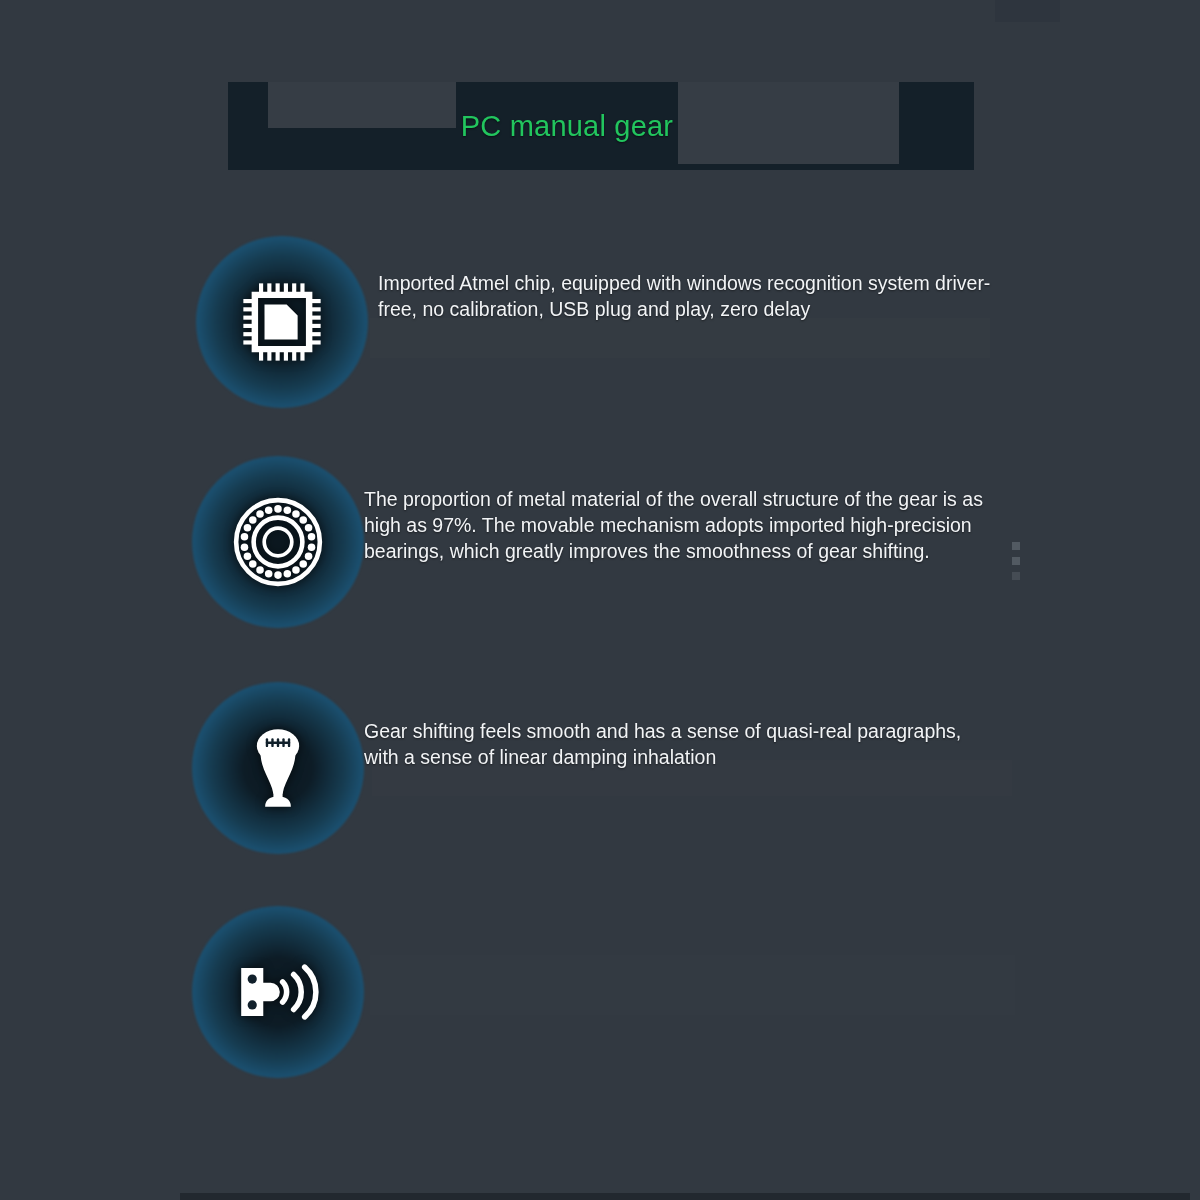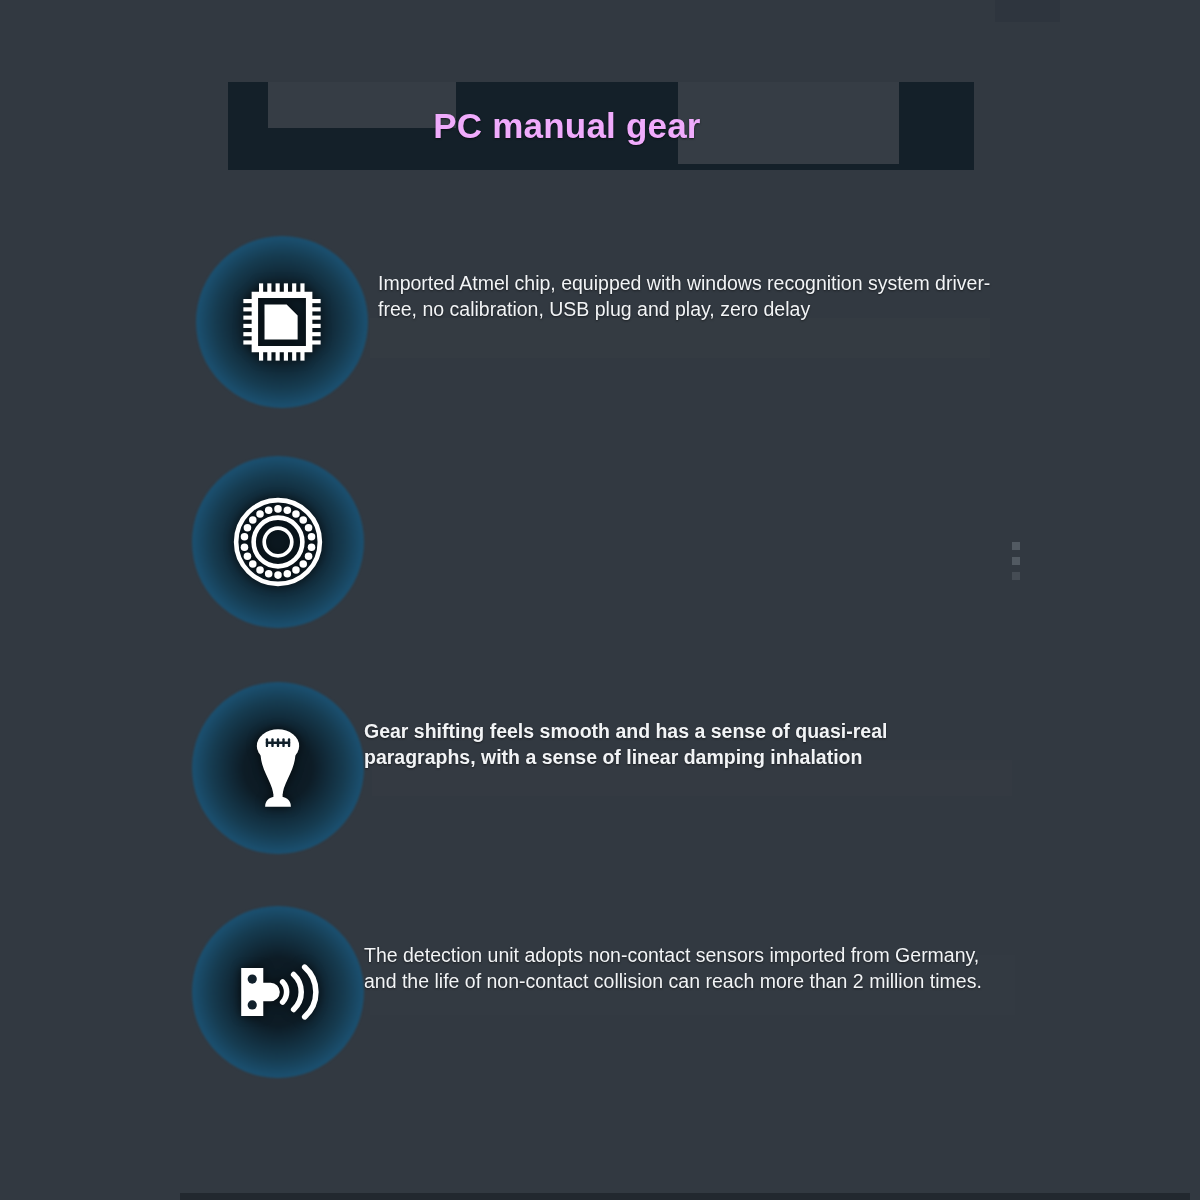--- a/index.html
+++ b/index.html
@@ -62,23 +62,23 @@
     position:absolute;
     left:228px; top:0;
     width:222px; height:88px;
     background:#142029;
   }
   .banner-title {
     position:absolute;
     left:228px; top:0;
     width:222px; height:88px;
     display:flex; align-items:center; justify-content:center;
-    color:#f0abfc;
-    font-size:35px;
-    font-weight:700;
+    color:#22c55e;
+    font-size:29px;
+    font-weight:400;
     letter-spacing:.2px;
     white-space:nowrap;
     text-shadow:0 1px 2px rgba(0,0,0,.55);
   }
 
   
   .features {
     position:absolute;
     left:0; top:228px;
     width:1200px;
@@ -128,21 +128,21 @@
     color:#f2f4f6;
     font-size:19.5px;
     line-height:26px;
     font-weight:400;
     text-shadow:0 1px 2px rgba(0,0,0,.5);
   }
 
   
   .feature.row-1 .feature-text { margin-top:42px; margin-left:18px; max-width:640px; }
   .feature.row-2 .feature-text { margin-top:34px; margin-left:8px;  max-width:645px; }
-  .feature.row-3 .feature-text { margin-top:42px; margin-left:8px;  max-width:630px;font-weight:bold; }
+  .feature.row-3 .feature-text { margin-top:42px; margin-left:8px;  max-width:630px; }
   .feature.row-4 .feature-text { margin-top:42px; margin-left:8px;  max-width:638px; }
 
   .feature.row-1 .feature-icon-wrap { margin-top:16px; }
   .feature.row-2 .feature-icon-wrap { margin-top:12px; margin-left:200px; }
   .feature.row-3 .feature-icon-wrap { margin-top:14px; margin-left:200px; }
   .feature.row-4 .feature-icon-wrap { margin-top:14px; margin-left:200px; }
 </style>
 </head>
 <body>
 
@@ -239,20 +239,21 @@
               <circle cx="13.56" cy="55.69" r="4.1"></circle>
               <circle cx="13.56" cy="44.31" r="4.1"></circle>
               <circle cx="16.78" cy="34.60" r="4.1"></circle>
               <circle cx="22.58" cy="26.17" r="4.1"></circle>
               <circle cx="30.48" cy="19.62" r="4.1"></circle>
               <circle cx="39.87" cy="15.45" r="4.1"></circle>
             </g>
           </svg>
         </span>
       </div>
+      <div class="feature-text">The proportion of metal material of the overall structure of the gear is as high as 97%. The movable mechanism adopts imported high-precision bearings, which greatly improves the smoothness of gear shifting.</div>
     </div>
 
     <div class="feature row-3">
       <div class="feature-icon-wrap">
         <span class="feature-icon">
           <svg viewBox="0 0 100 100" xmlns="http://www.w3.org/2000/svg">
             <g fill="#ffffff">
 
               <ellipse cx="50" cy="26" rx="23" ry="18"></ellipse>
 
@@ -287,17 +288,16 @@
             <circle cx="22" cy="64" r="5" fill="#11202b"></circle>
 
             <g fill="none" stroke="#ffffff" stroke-width="6" stroke-linecap="round">
               <path d="M55 39 A16 16 0 0 1 55 61"></path>
               <path d="M67 31 A26 26 0 0 1 67 69"></path>
               <path d="M79 23 A36 36 0 0 1 79 77"></path>
             </g>
           </svg>
         </span>
       </div>
-      <div class="feature-text">The detection unit adopts non-contact sensors imported from Germany, and the life of non-contact collision can reach more than 2 million times.</div>
     </div>
 
   </div>
 </div>
 
 </body></html>

